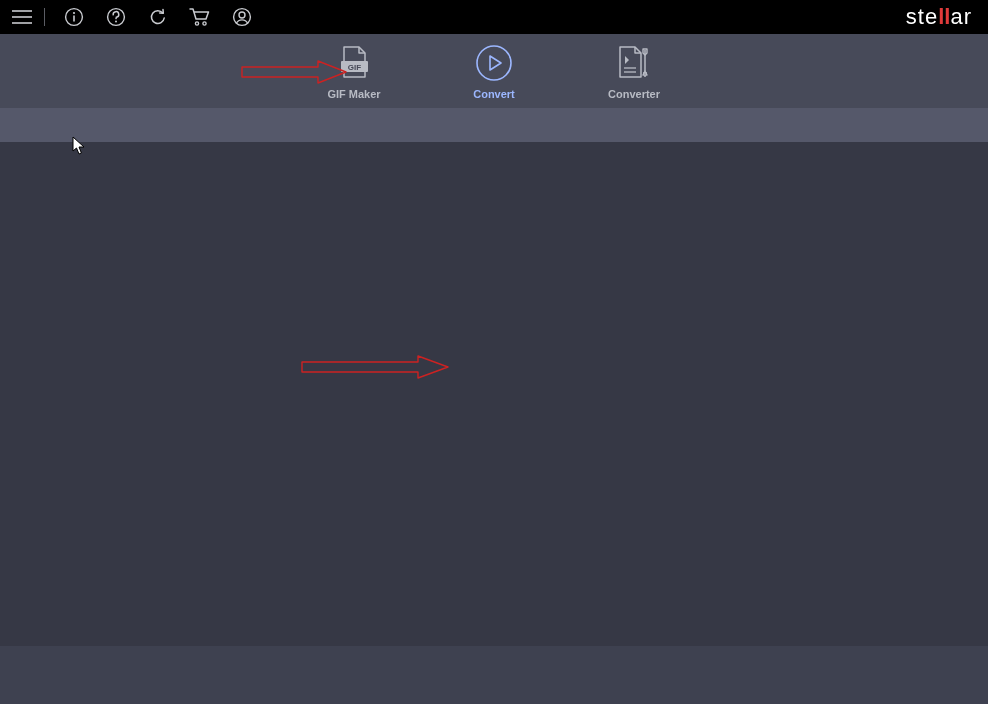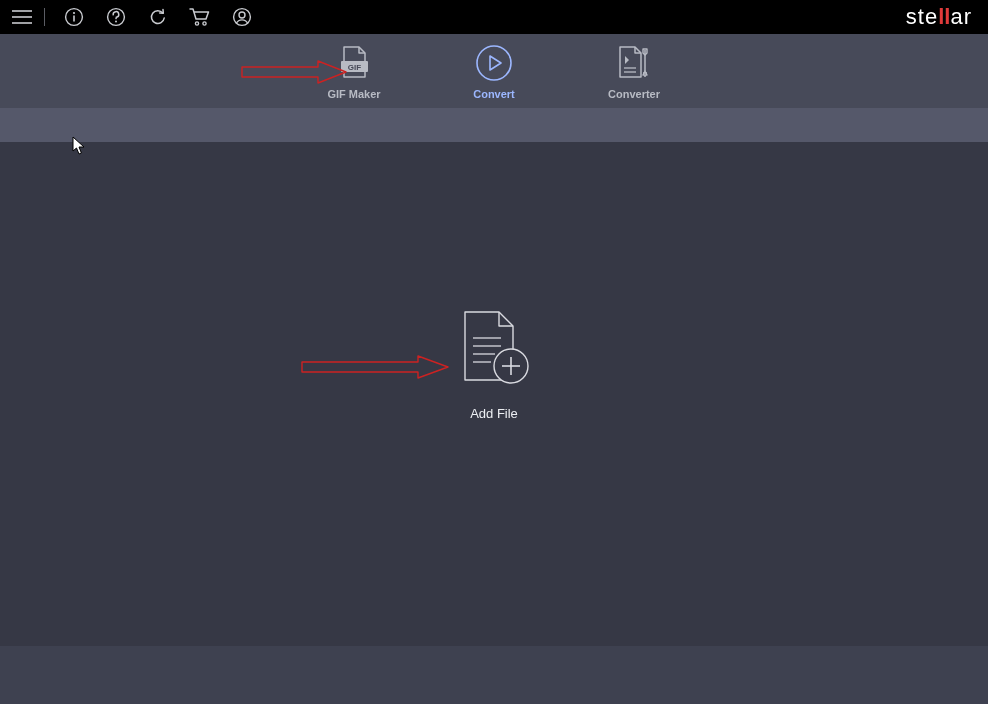--- a/index.html
+++ b/index.html
@@ -148,34 +148,20 @@
     </div>
 
     <svg class="arrow1" width="110" height="28" viewBox="0 0 110 28">
       <path d="M2 9 L78 9 L78 3 L106 14 L78 25 L78 19 L2 19 Z" fill="none" stroke="#c22" stroke-width="1.4" stroke-linejoin="round"></path>
     </svg>
   </div>
 
   <div class="spacerbar"></div>
 
   <div class="main">
-    <div class="center-col">
-      <svg width="78" height="80" viewBox="0 0 78 80">
-        <path d="M10 4 H44 L58 18 V72 H10 Z" fill="none" stroke="#d9dae0" stroke-width="1.4" stroke-linejoin="round"></path>
-        <path d="M44 4 V18 H58" fill="none" stroke="#d9dae0" stroke-width="1.4" stroke-linejoin="round"></path>
-        <line x1="18" y1="30" x2="46" y2="30" stroke="#d9dae0" stroke-width="1.3"></line>
-        <line x1="18" y1="38" x2="46" y2="38" stroke="#d9dae0" stroke-width="1.3"></line>
-        <line x1="18" y1="46" x2="40" y2="46" stroke="#d9dae0" stroke-width="1.3"></line>
-        <line x1="18" y1="54" x2="36" y2="54" stroke="#d9dae0" stroke-width="1.3"></line>
-        <circle cx="56" cy="58" r="17" fill="#363845" stroke="#d9dae0" stroke-width="1.4"></circle>
-        <line x1="56" y1="49" x2="56" y2="67" stroke="#d9dae0" stroke-width="1.6"></line>
-        <line x1="47" y1="58" x2="65" y2="58" stroke="#d9dae0" stroke-width="1.6"></line>
-      </svg>
-      <span class="addfile-label">Add File</span>
-    </div>
 
     <svg class="arrow2" width="152" height="26" viewBox="0 0 152 26">
       <path d="M2 8 L118 8 L118 2 L148 13 L118 24 L118 18 L2 18 Z" fill="none" stroke="#c22" stroke-width="1.4" stroke-linejoin="round"></path>
     </svg>
   </div>
 
   <div class="bottombar"></div>
 
   <svg class="cursor" width="14" height="20" viewBox="0 0 14 20">
     <path d="M1 1 L1 15 L4.5 12 L7 18 L9.4 17 L7 11 L12 11 Z" fill="#fff" stroke="#000" stroke-width="1"></path>

